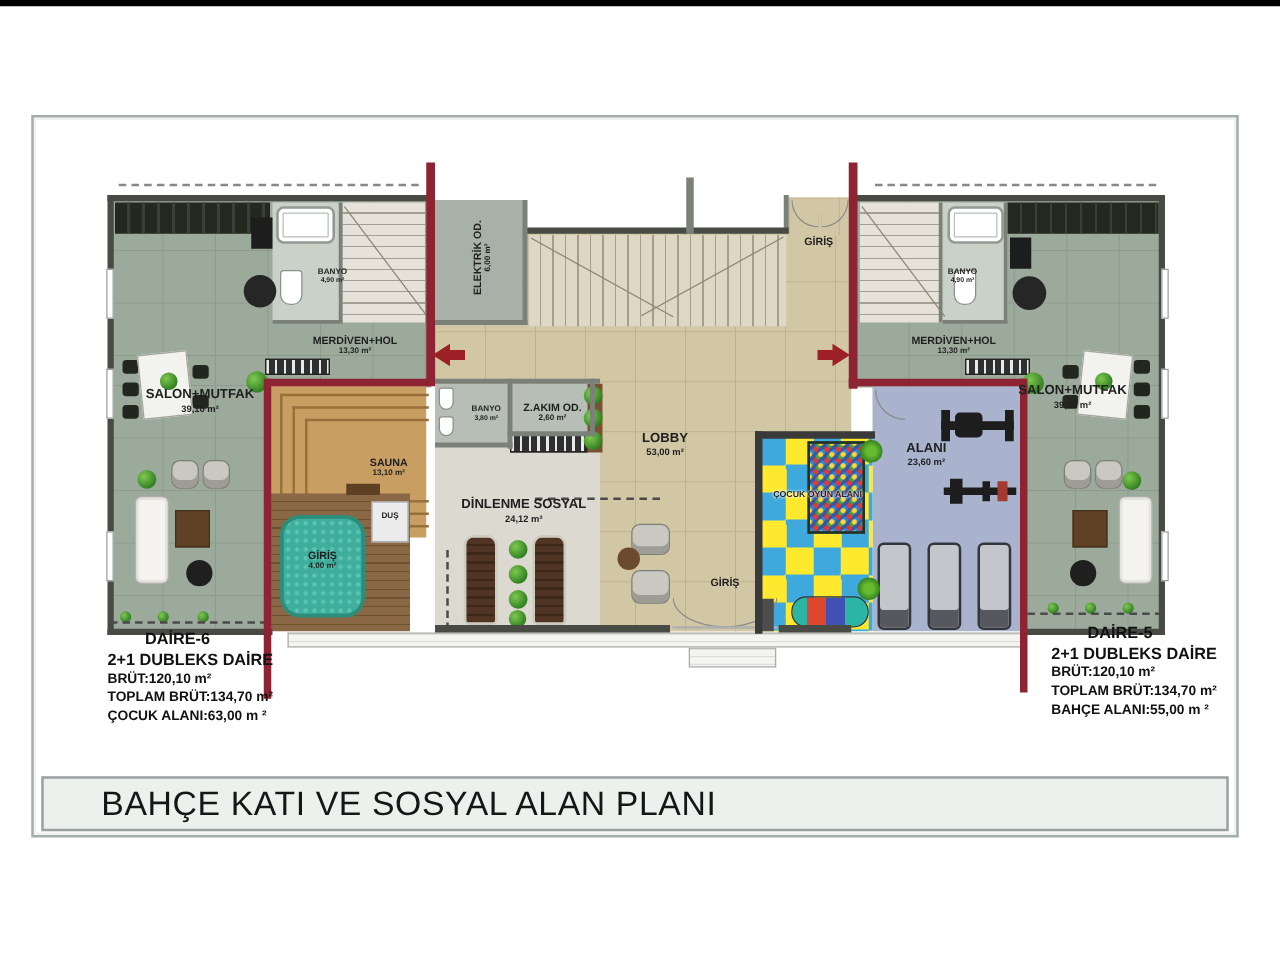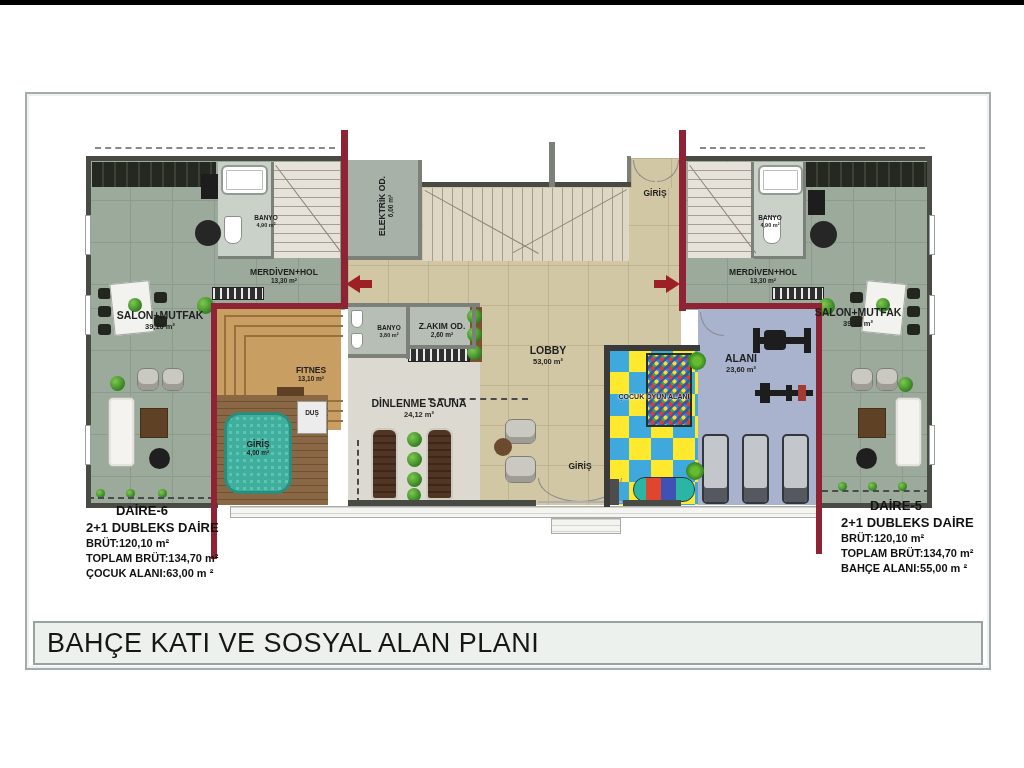--- a/index.html
+++ b/index.html
@@ -63,21 +63,21 @@
   .in-name{font-size:13px;font-weight:bold;text-align:center;line-height:17px;}
   .in-type{font-size:13px;font-weight:bold;line-height:17px;}
   .in-l{font-size:11px;font-weight:bold;line-height:15px;}
 </style>
 </head>
 <body>
 
 <div class="page">
   <div class="abs" style="left:0;top:0;width:1024px;height:5px;background:#000;"></div>
   <div class="abs frame" style="left:25px;top:92px;width:966px;height:578px;"></div>
-  <div class="abs titlebar" style="left:33px;top:621px;width:950px;height:44px;">
+  <div class="abs titlebar" style="left:33px;top:621px;width:950px;height:44px;padding-left:34px;">
     <div class="t">BAHÇE KATI VE SOSYAL ALAN PLANI</div>
   </div>
 
   <div class="abs tiles-green" style="left:88px;top:158px;width:257px;height:152px;"></div>
   <div class="abs tiles-green" style="left:88px;top:308px;width:127px;height:198px;"></div>
   <div class="abs wd" style="left:86px;top:156px;width:261px;height:5px;"></div>
   <div class="abs wd" style="left:86px;top:156px;width:5px;height:352px;"></div>
   <div class="abs wd" style="left:86px;top:503px;width:132px;height:5px;"></div>
   <div class="abs win" style="left:85px;top:215px;width:6px;height:40px;"></div>
   <div class="abs win" style="left:85px;top:295px;width:6px;height:40px;"></div>
@@ -263,45 +263,45 @@
     <div class="nm">MERDİVEN+HOL</div>
     <div class="ar">13,30 m²</div>
   </div>
   <div class="rl rot" style="left:386px;top:206px;">
     <div class="nm">ELEKTRİK OD.</div>
     <div class="ar">6,00 m²</div>
   </div>
   <div class="rl" style="left:655px;top:193px;">
     <div class="nm">GİRİŞ</div>
   </div>
-  <div class="rl lg" style="left:548px;top:355px;">
+  <div class="rl lg" style="left:532px;top:355px;">
     <div class="nm">LOBBY</div>
     <div class="ar">53,00 m²</div>
   </div>
   <div class="rl sm" style="left:389px;top:331px;">
     <div class="nm">BANYO</div>
     <div class="ar">3,80 m²</div>
   </div>
   <div class="rl" style="left:442px;top:330px;">
     <div class="nm">Z.AKIM OD.</div>
     <div class="ar">2,60 m²</div>
   </div>
   <div class="rl" style="left:311px;top:374px;">
-    <div class="nm">FITNES</div>
+    <div class="nm">SAUNA</div>
     <div class="ar">13,10 m²</div>
   </div>
   <div class="rl sm" style="left:312px;top:413px;">
     <div class="nm">DUŞ</div>
   </div>
   <div class="rl" style="left:258px;top:448px;">
     <div class="nm">GİRİŞ</div>
     <div class="ar">4,00 m²</div>
   </div>
   <div class="rl lg" style="left:419px;top:408px;">
-    <div class="nm">DİNLENME SAUNA</div>
+    <div class="nm">DİNLENME SOSYAL</div>
     <div class="ar">24,12 m²</div>
   </div>
   <div class="rl" style="left:580px;top:466px;">
     <div class="nm">GİRİŞ</div>
   </div>
   <div class="rl glow" style="left:654px;top:397px;">
     <div class="nm">ÇOCUK OYUN ALANI</div>
   </div>
   <div class="rl lg" style="left:741px;top:363px;">
     <div class="nm">ALANI</div>

